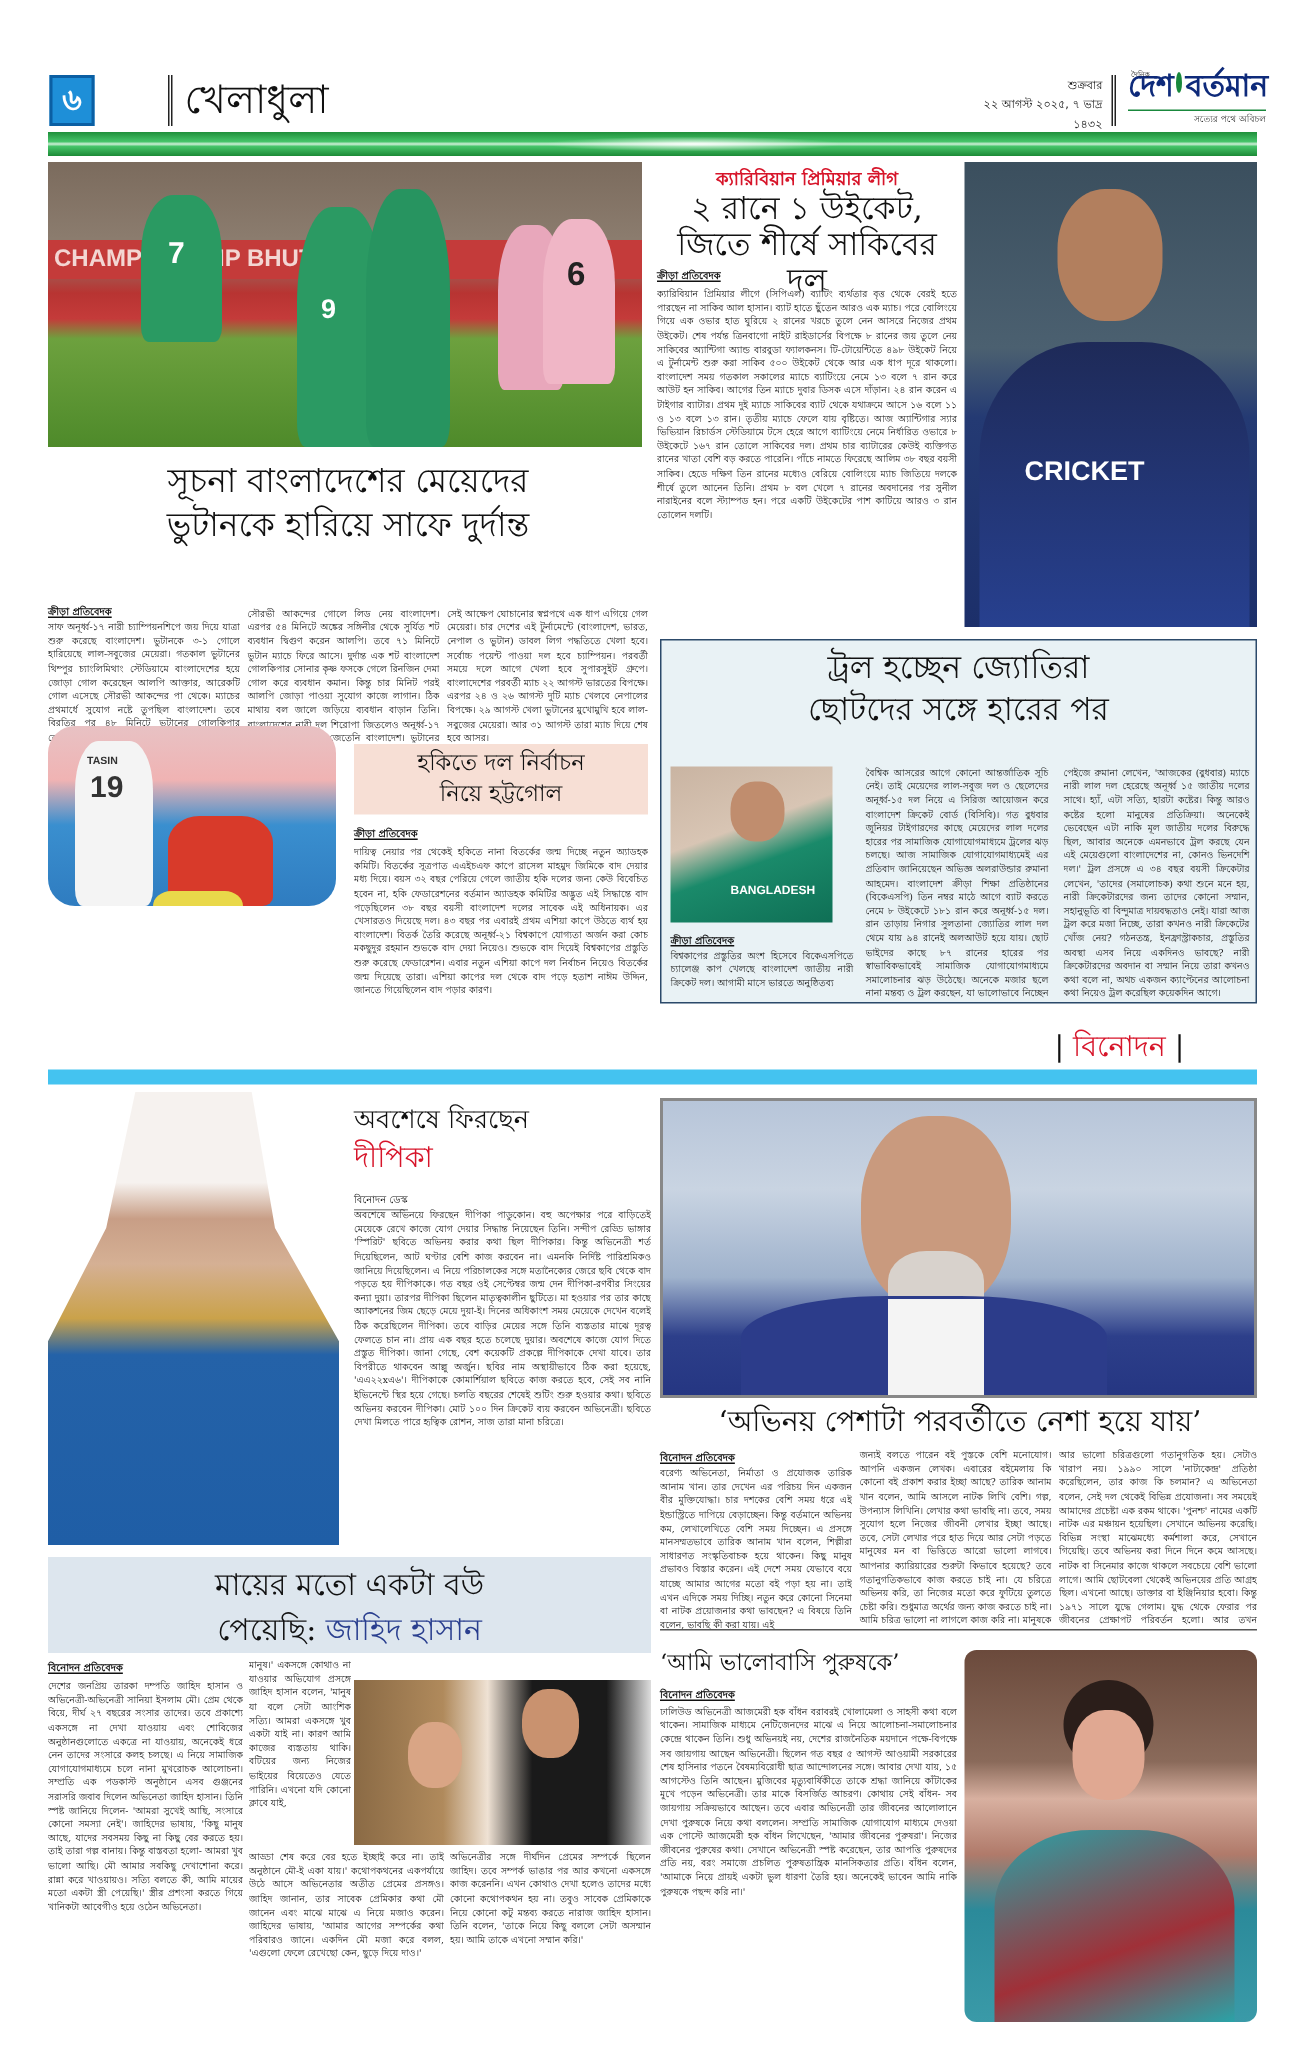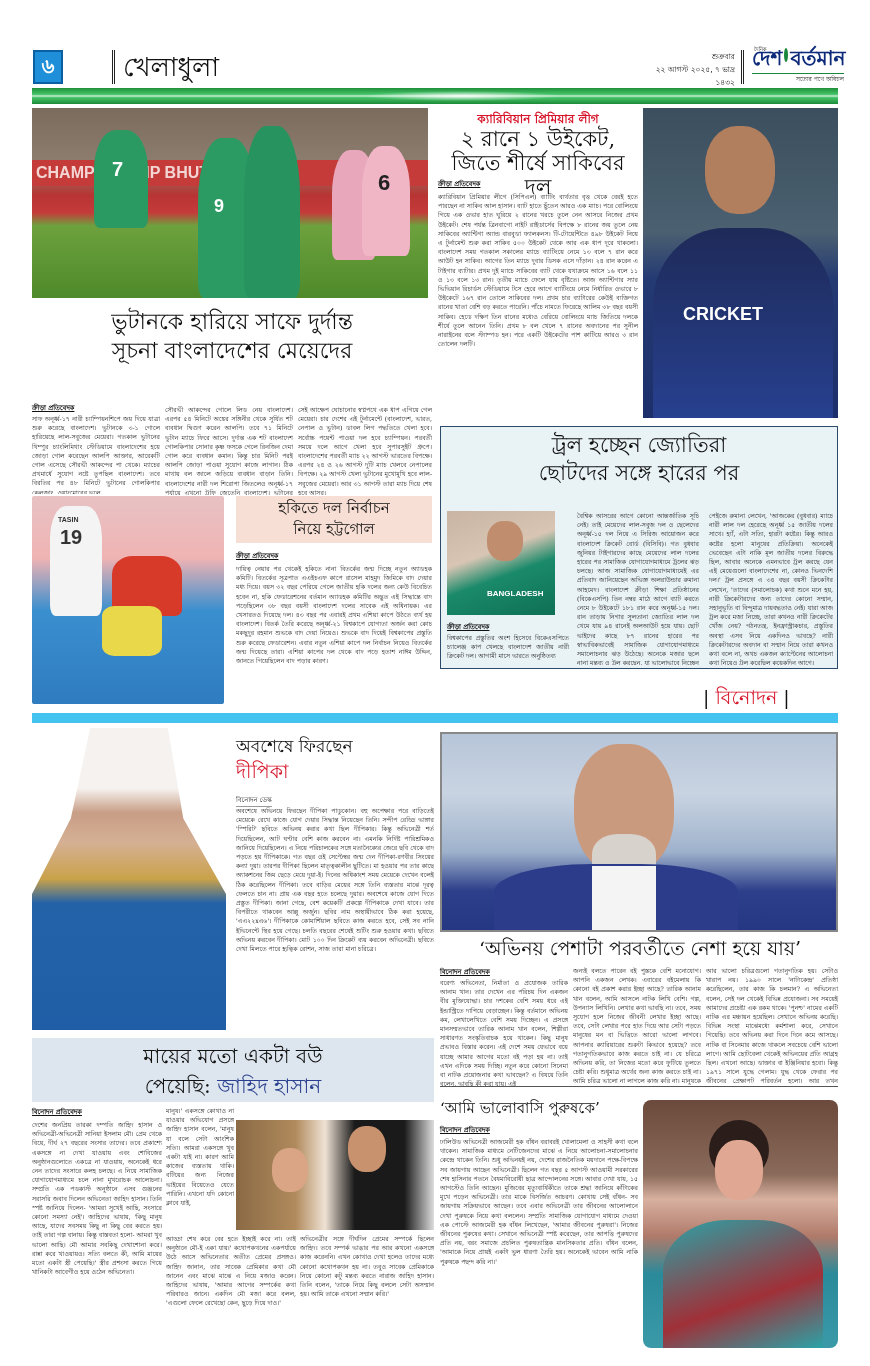--- a/index.html
+++ b/index.html
@@ -33,21 +33,21 @@
   #cpl-body{left:438px;top:192px;width:200px;height:218px}
   #cpl-photo{left:643px;top:108px;width:195px;height:310px;background:linear-gradient(180deg,#3b4f5e 0%,#4b6070 40%,#243a73 55%,#1c2f6a 100%)}
 
   #football-headline{left:32px;top:307px;width:400px;font-size:22px;line-height:29px}
   #football-byline{left:32px;top:402px}
   #football-col1{left:32px;top:414px;width:128px;height:80px}
   #football-col2{left:165px;top:405px;width:128px;height:90px}
   #football-col3{left:298px;top:405px;width:134px;height:90px}
 
   
-  #hockey-photo{left:32px;top:496px;width:192px;height:208px;border-radius:2px;background:linear-gradient(180deg,#e8c2c4 0%,#f0b3b3 30%,#3a8fcf 55%,#2f7cc0 100%)}
+  #hockey-photo{left:32px;top:484px;width:192px;height:120px;border-radius:18px;background:linear-gradient(180deg,#e8c2c4 0%,#f0b3b3 30%,#3a8fcf 55%,#2f7cc0 100%)}
   #hockey-headline-box{left:236px;top:496px;width:196px;height:47px;background:#f7dfd5}
   #hockey-headline{width:100%;font-size:15px;line-height:21px;padding-top:2px}
   #hockey-byline{left:236px;top:550px}
   #hockey-body{left:236px;top:564px;width:196px;height:104px}
 
   
   #jyoti-box{left:440px;top:426px;width:398px;height:243px;border:1.5px solid #2c4a6a;background:#e9f2f5}
   #jyoti-headline{left:0;top:4px;width:100%;font-size:21px;line-height:28px}
   #jyoti-photo{left:6px;top:84px;width:108px;height:104px;background:linear-gradient(160deg,#c9b4a2 0%,#d8c5b4 40%,#1a8a6a 60%,#0f6f55 100%)}
   #jyoti-byline{left:6px;top:194px}
@@ -127,22 +127,22 @@
 <div id="cpl-headline" class="abs hl">২ রানে ১ উইকেট, জিতে শীর্ষে সাকিবের দল</div>
 <div id="cpl-byline" class="abs byline">ক্রীড়া প্রতিবেদক</div>
 <div id="cpl-body" class="abs body-text">ক্যারিবিয়ান প্রিমিয়ার লীগে (সিপিএল) ব্যাটিং ব্যর্থতার বৃত্ত থেকে বেরই হতে পারছেন না সাকিব আল হাসান। ব্যাট হাতে ছুঁতেন আরও এক ম্যাচ। পরে বোলিংয়ে গিয়ে এক ওভার হাত ঘুরিয়ে ২ রানের খরচে তুলে নেন আসরে নিজের প্রথম উইকেট। শেষ পর্যন্ত ত্রিনবাগো নাইট রাইডার্সের বিপক্ষে ৮ রানের জয় তুলে নেয় সাকিবের অ্যান্টিগা অ্যান্ড বারবুডা ফ্যালকনস। টি-টোয়েন্টিতে ৪৯৮ উইকেট নিয়ে এ টুর্নামেন্ট শুরু করা সাকিব ৫০০ উইকেট থেকে আর এক ধাপ দূরে থাকলো। বাংলাদেশ সময় গতকাল সকালের ম্যাচে ব্যাটিংয়ে নেমে ১৩ বলে ৭ রান করে আউট হন সাকিব। আগের তিন ম্যাচে দুবার ডিসক এসে দাঁড়ান। ২৪ রান করেন এ টাইগার ব্যাটার। প্রথম দুই ম্যাচে সাকিবের ব্যাট থেকে যথাক্রমে আসে ১৬ বলে ১১ ও ১৩ বলে ১৩ রান। তৃতীয় ম্যাচে ফেলে যায় বৃষ্টিতে। আজ অ্যান্টিগার স্যার ভিভিয়ান রিচার্ডস স্টেডিয়ামে টসে হেরে আগে ব্যাটিংয়ে নেমে নির্ধারিত ওভারে ৮ উইকেটে ১৬৭ রান তোলে সাকিবের দল। প্রথম চার ব্যাটারের কেউই ব্যক্তিগত রানের খাতা বেশি বড় করতে পারেনি। পাঁচে নামতে ফিরেছে আলিম ৩৮ বছর বয়সী সাকিব। হেডে দক্ষিণ তিন রানের মধ্যেও বেরিয়ে বোলিংয়ে ম্যাচ জিতিয়ে দলকে শীর্ষে তুলে আনেন তিনি। প্রথম ৮ বল খেলে ৭ রানের অবদানের পর সুনীল নারাইনের বলে স্ট্যাম্পড হন। পরে একটি উইকেটের পাশ কাটিয়ে আরও ৩ রান তোলেন দলটি।</div>
 <div id="cpl-photo" class="photo">
   <div class="abs" style="left:62px;top:18px;width:70px;height:88px;border-radius:45%;background:#b27f5e"></div>
   <div class="abs" style="left:10px;top:120px;width:180px;height:190px;border-radius:40% 40% 0 0;background:linear-gradient(180deg,#1e2a58,#27408f)"></div>
   <div class="abs" style="left:40px;top:196px;color:#fff;font:bold 18px 'Liberation Sans',sans-serif">CRICKET</div>
 </div>
 
 <div id="football-headline" class="abs hl">
+  <div>সূচনা বাংলাদেশের মেয়েদের</div>
   <div>ভুটানকে হারিয়ে সাফে দুর্দান্ত</div>
-  <div>সূচনা বাংলাদেশের মেয়েদের</div>
 </div>
 <div id="football-byline" class="abs byline">ক্রীড়া প্রতিবেদক</div>
 <div id="football-col1" class="abs body-text">সাফ অনূর্ধ্ব-১৭ নারী চ্যাম্পিয়নশিপে জয় দিয়ে যাত্রা শুরু করেছে বাংলাদেশ। ভুটানকে ৩-১ গোলে হারিয়েছে লাল-সবুজের মেয়েরা। গতকাল ভুটানের থিম্পুর চ্যাংলিমিথাং স্টেডিয়ামে বাংলাদেশের হয়ে জোড়া গোল করেছেন আলপি আক্তার, আরেকটি গোল এসেছে সৌরভী আকন্দের পা থেকে। ম্যাচের প্রথমার্ধে সুযোগ নষ্টে তুপছিল বাংলাদেশ। তবে বিরতির পর ৪৮ মিনিটে ভুটানের গোলকিপার কেলজাং, ওয়াংমোরের ভুলে</div>
 <div id="football-col2" class="abs body-text">সৌরভী আকন্দের গোলে লিড নেয় বাংলাদেশ। এরপর ৫৪ মিনিটে অঙ্কের সঙ্গিনীর থেকে সুর্যিত শট ব্যবধান দ্বিগুণ করেন আলপি। তবে ৭১ মিনিটে ভুটান ম্যাচে ফিরে আসে। দুর্দান্ত এক শট বাংলাদেশ গোলকিপার সোনার কৃষ্ণ ফসকে গেলে রিনজিন দেমা গোল করে ব্যবধান কমান। কিন্তু চার মিনিট পরই আলপি জোড়া পাওয়া সুযোগ কাজে লাগান। ঠিক মাথায় বল জালে জড়িয়ে ব্যবধান বাড়ান তিনি। বাংলাদেশের নারী দল শিরোপা জিতলেও অনূর্ধ্ব-১৭ পর্যায়ে এখনো ট্রফি জেতেনি বাংলাদেশ। ভুটানের বিপক্ষে জয় দিয়ে</div>
 <div id="football-col3" class="abs body-text">সেই আক্ষেপ ঘোচানোর স্বপ্নপথে এক ধাপ এগিয়ে গেল মেয়েরা। চার দেশের এই টুর্নামেন্টে (বাংলাদেশ, ভারত, নেপাল ও ভুটান) ডাবল লিগ পদ্ধতিতে খেলা হবে। সর্বোচ্চ পয়েন্ট পাওয়া দল হবে চ্যাম্পিয়ন। পরবর্তী সময়ে দলে আগে খেলা হবে সুপারসুইট গ্রুপে। বাংলাদেশের পরবর্তী ম্যাচ ২২ আগস্ট ভারতের বিপক্ষে। এরপর ২৪ ও ২৬ আগস্ট দুটি ম্যাচ খেলবে নেপালের বিপক্ষে। ২৯ আগস্ট খেলা ভুটানের মুখোমুখি হবে লাল-সবুজের মেয়েরা। আর ৩১ আগস্ট তারা ম্যাচ দিয়ে শেষ হবে আসর।</div>
 
 <div id="hockey-photo" class="photo">
   <div class="abs" style="left:18px;top:10px;width:52px;height:110px;background:#f4f4f4;border-radius:30% 30% 10% 10%"></div>
   <div class="abs" style="left:26px;top:20px;color:#333;font:bold 7px 'Liberation Sans',sans-serif">TASIN</div>
   <div class="abs" style="left:28px;top:30px;color:#333;font:bold 20px 'Liberation Sans',sans-serif">19</div>

